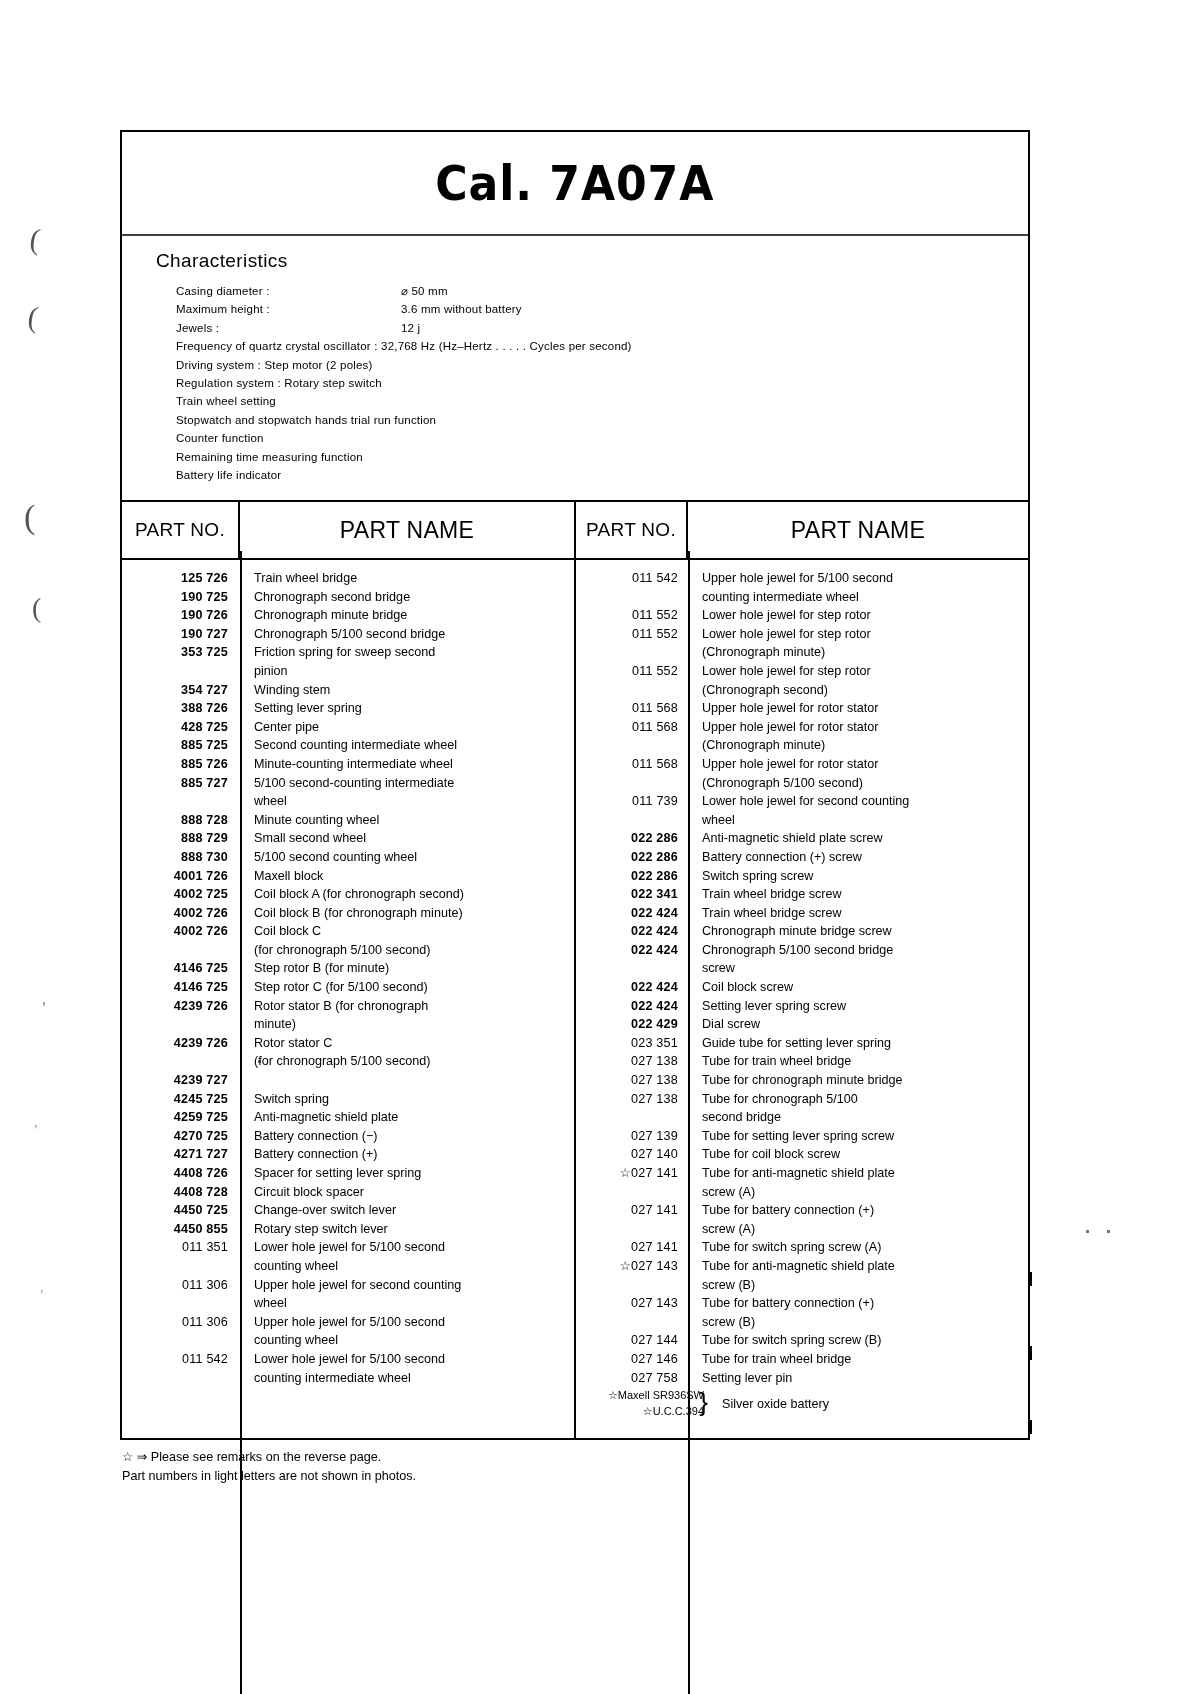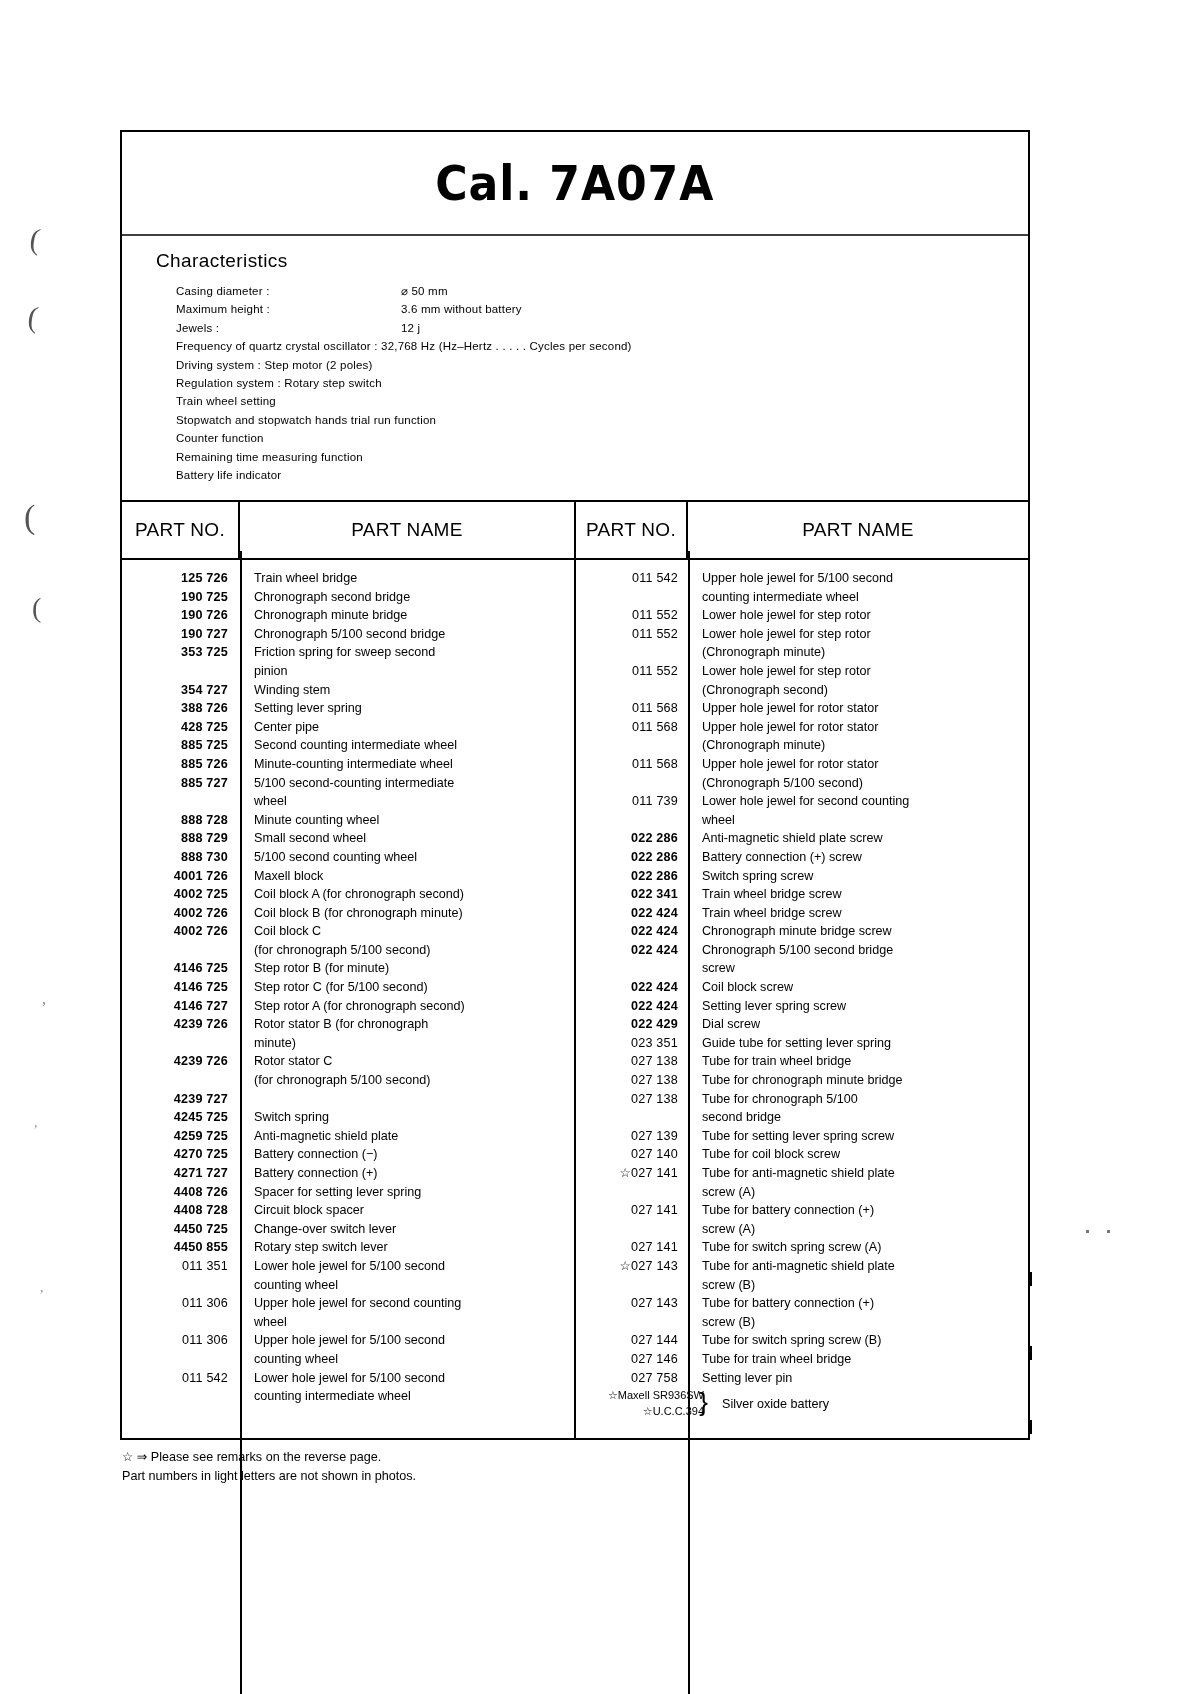--- a/index.html
+++ b/index.html
@@ -106,21 +106,21 @@
     font-size: 19px;
     letter-spacing: 0.3px;
     border-right: 2px solid #000;
     height: 100%;
     display: flex; align-items: center; justify-content: center;
     box-sizing: border-box;
   }
   .hdr .h-name {
     flex: 1;
     text-align: center;
-    font-size: 19px;
+    font-size: 23px;
     letter-spacing: 0.3px;
   }
   .rows {
     position: relative;
     padding-top: 9px;
     font-size: 12.6px;
     line-height: 18.6px;
   }
   .rows::before {
     
@@ -336,24 +336,20 @@
             </div>
             <div class="row">
               <div class="no bold">4146 725</div>
               <div class="nm">Step rotor B (for minute)</div>
             </div>
             <div class="row">
               <div class="no bold">4146 725</div>
               <div class="nm">Step rotor C (for 5/100 second)</div>
             </div>
             <div class="row">
-              <div class="no bold">4146 727</div>
-              <div class="nm">Step rotor A (for chronograph second)</div>
-            </div>
-            <div class="row">
               <div class="no bold">4239 726</div>
               <div class="nm">Rotor stator B (for chronograph
 minute)</div>
             </div>
             <div class="row">
               <div class="no bold">4239 726</div>
               <div class="nm">Rotor stator C
 (for chronograph 5/100 second)</div>
             </div>
             <div class="row">

